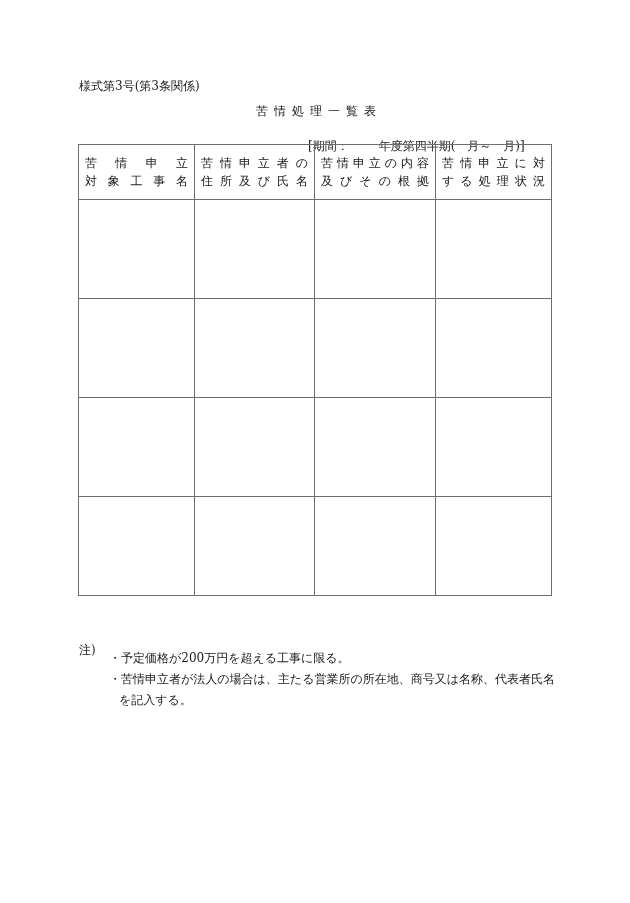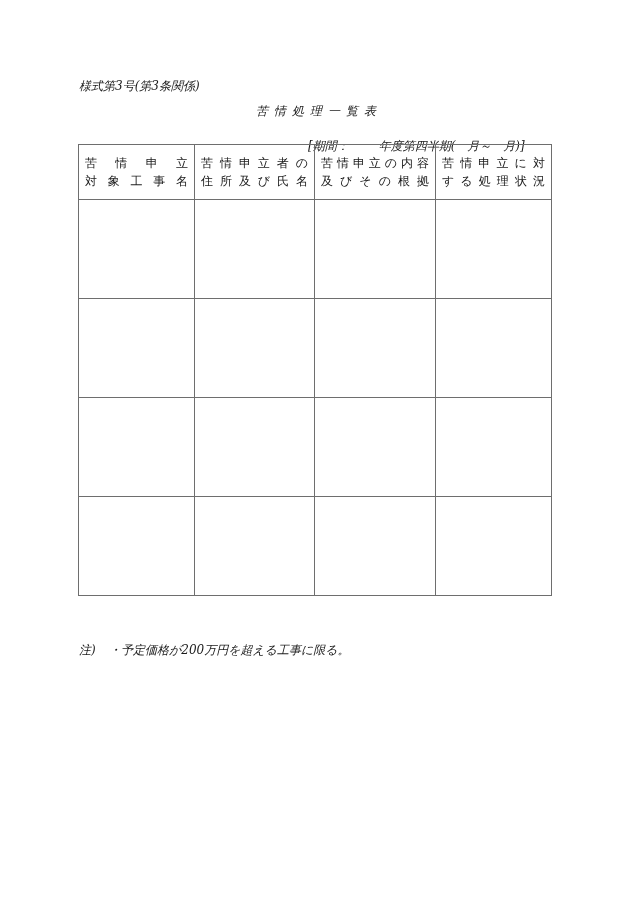--- a/index.html
+++ b/index.html
@@ -1,30 +1,30 @@
 <!DOCTYPE html>
 <html><head>
 <meta charset="utf-8">
 <style>
   html, body { margin:0; padding:0; background:#ffffff; }
   body { width:630px; height:903px; position:relative; overflow:hidden;
          font-family:"DejaVu Serif","Liberation Serif",serif; color:#1a1a1a; }
-  .abs { position:absolute; white-space:nowrap;font-style:italic; }
+  .abs { position:absolute; white-space:nowrap; }
   #form-number { left:79px; top:78px; font-size:12px; }
   #doc-title { left:0; width:630px; top:103px; text-align:center; font-size:12px; letter-spacing:6px; padding-left:4px; }
   #period { left:308px; top:138px; font-size:12px; }
   #period .gap1 { display:inline-block; width:30px; }
   table#grid { position:absolute; left:78px; top:144px; border-collapse:collapse; table-layout:fixed; }
   table#grid td, table#grid th { border:1.5px solid #6e6e6e; padding:0; }
   table#grid th { height:54px; font-weight:normal; font-size:12px; vertical-align:middle; }
   th .hline { display:flex; justify-content:space-between; padding:0 6px; line-height:18px; }
   table#grid td { height:98px; }
   .notes { left:79px; top:640px; font-size:12px; line-height:21px; }
   .notes .label { position:absolute; left:0; top:0; }
-  .notes .items { position:absolute; left:30px; top:0; }
+  .notes .items { position:absolute; left:30px; top:8px; }
   .notes .item { display:block; }
   .notes .cont { padding-left:10px; display:block; }
 </style>
 </head>
 <body>
 
 <div class="abs" id="form-number">様式第3号(第3条関係)</div>
 <div class="abs" id="doc-title">苦情処理一覧表</div>
 <div class="abs" id="period">
   <span>[期間：</span><span class="gap1"></span><span>年度第四半期(　月～　月)]</span>
@@ -136,14 +136,16 @@
       <td></td>
       <td></td>
     </tr>
   </tbody>
 </table>
 
 <div class="abs notes">
   <span class="label">注)</span>
   <div class="items">
     <span class="item">・予定価格が200万円を超える工事に限る。</span>
+    <span class="item">・苦情申立者が法人の場合は、主たる営業所の所在地、商号又は名称、代表者氏名</span>
+    <span class="cont">を記入する。</span>
   </div>
 </div>
 
 </body></html>

